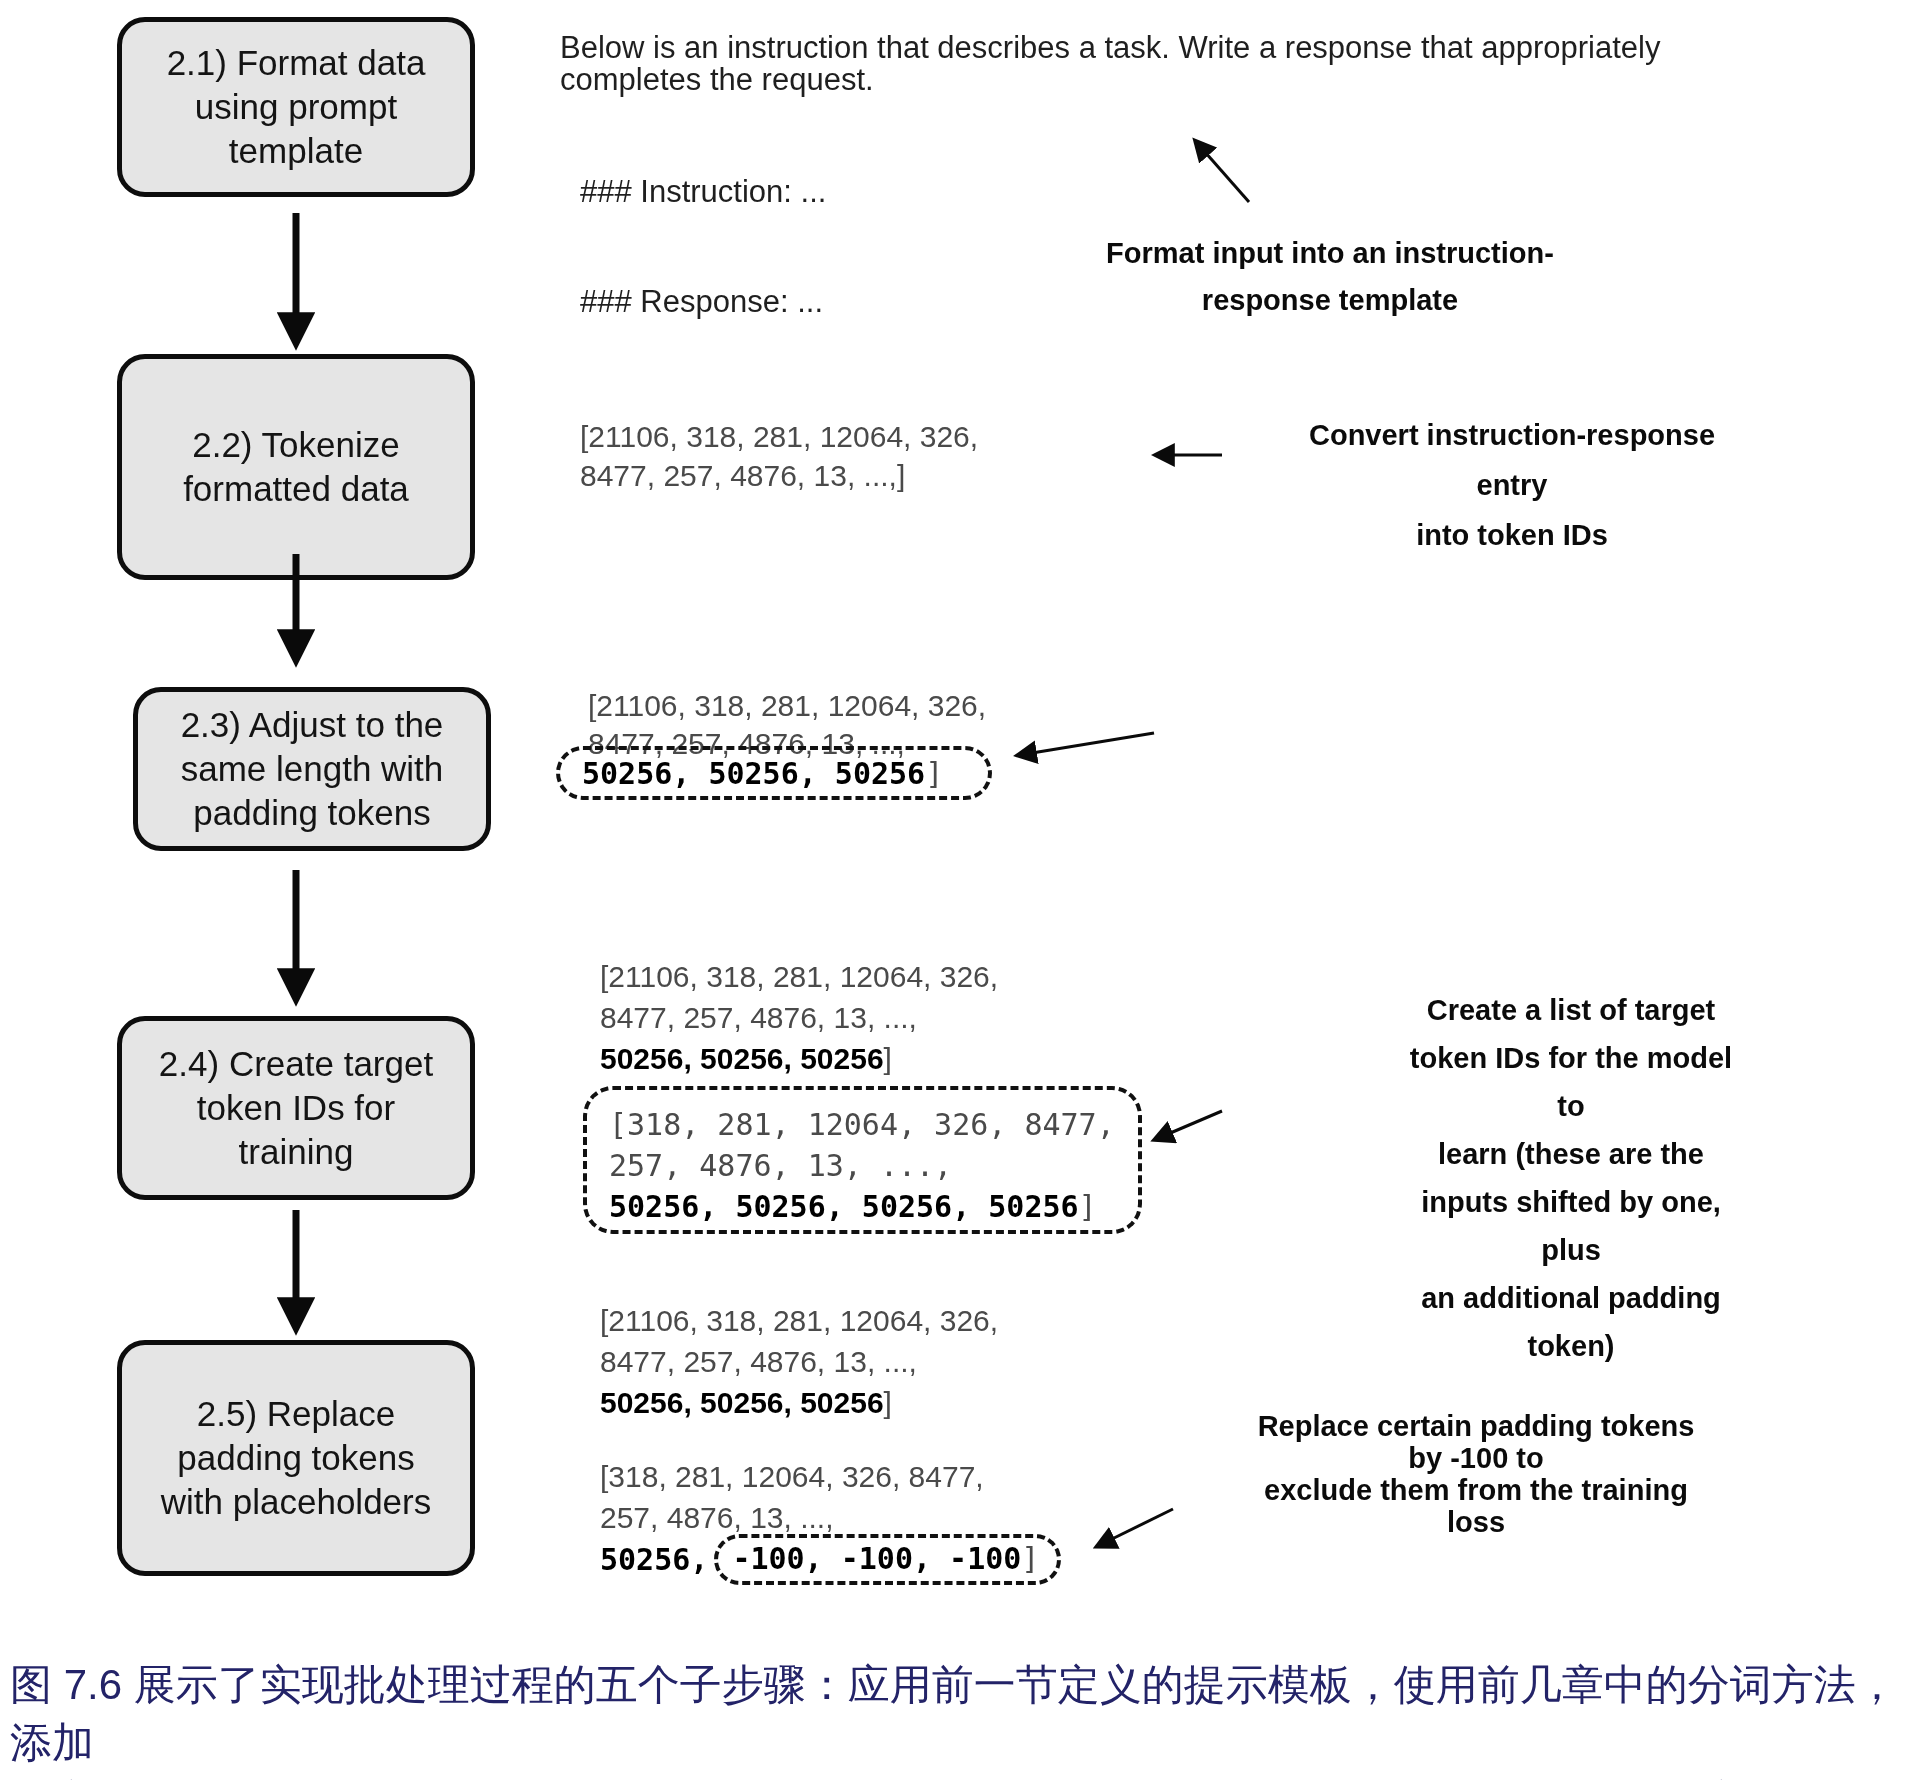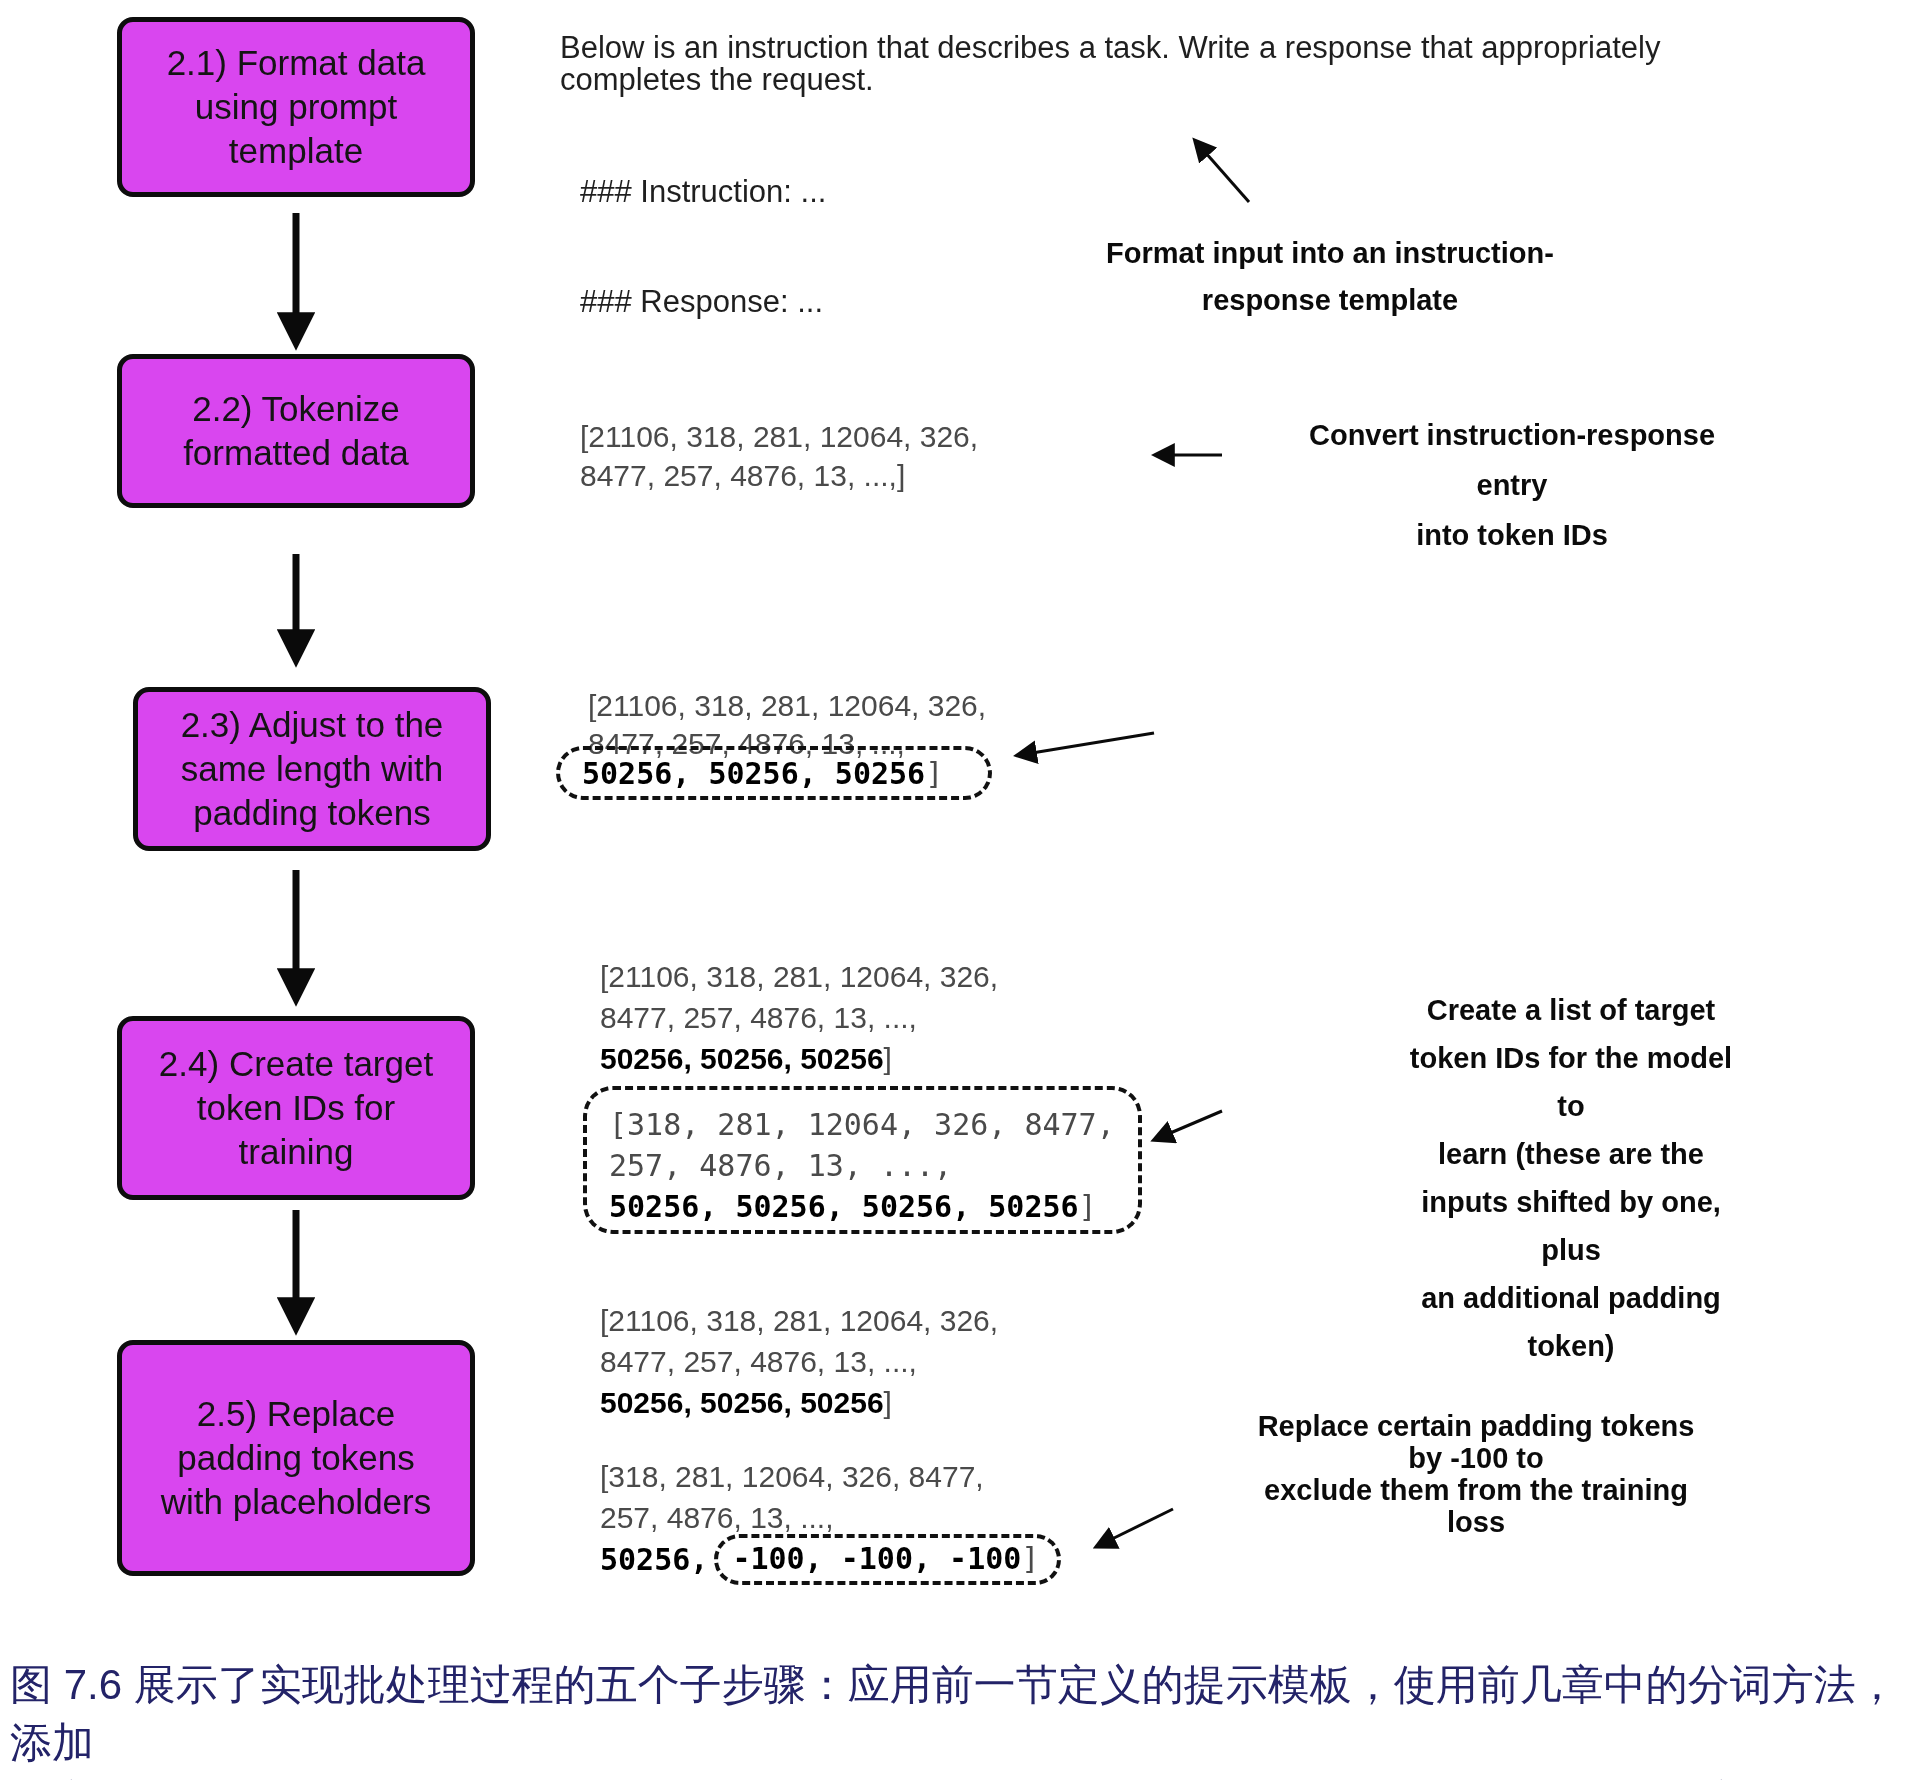--- a/index.html
+++ b/index.html
@@ -3,21 +3,21 @@
 <meta charset="utf-8">
 <style>
   html,body{margin:0;padding:0;background:#ffffff;}
   .canvas{
     position:relative;width:1926px;height:1780px;background:#ffffff;
     font-family:"Liberation Sans",sans-serif;color:#111;overflow:hidden;
   }
   
   .flowbox{
     position:absolute;left:117px;width:358px;
-    border:5px solid #0d0d0d;border-radius:16px;background:#d946ef;
+    border:5px solid #0d0d0d;border-radius:28px;background:#e5e5e5;
     display:flex;align-items:center;justify-content:center;text-align:center;
     font-size:35px;line-height:44px;color:#141414;
     white-space:pre-line;box-sizing:border-box;
   }
   
   .prompt{
     position:absolute;left:560px;top:32px;font-size:31px;line-height:32px;
     color:#1f1f1f;white-space:pre-line;
   }
   .hashline{position:absolute;left:580px;font-size:31px;color:#1f1f1f;}
@@ -65,21 +65,21 @@
 </head>
 <body>
 
 <div class="canvas">
 
   <div class="flowbox" style="top:17px;height:180px;">
     <span>2.1) Format data
 using prompt
 template</span>
   </div>
-  <div class="flowbox" style="top:354px;height:154px;">
+  <div class="flowbox" style="top:354px;height:226px;">
     <span>2.2) Tokenize
 formatted data</span>
   </div>
   <div class="flowbox" style="top:687px;height:164px;margin-left:16px;">
     <span>2.3) Adjust to the
 same length with
 padding tokens</span>
   </div>
   <div class="flowbox" style="top:1016px;height:184px;">
     <span>2.4) Create target

